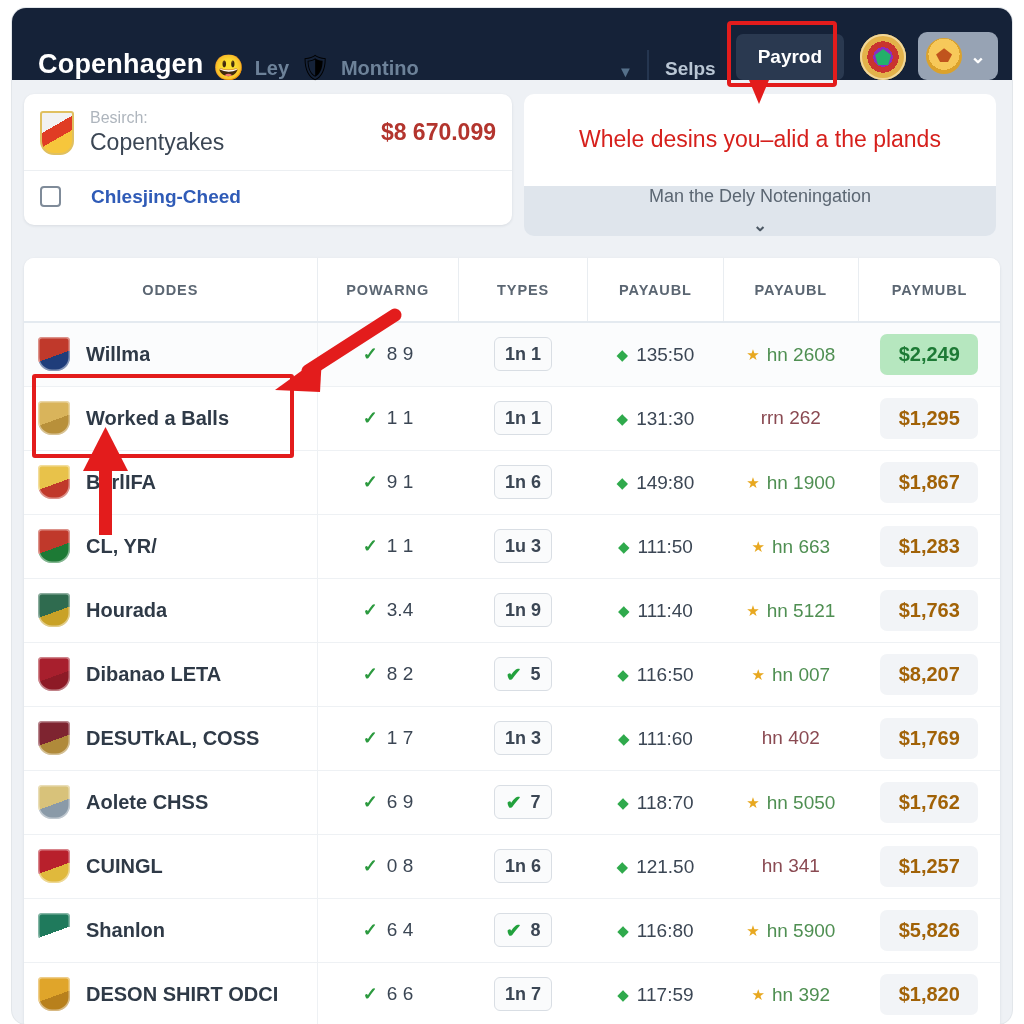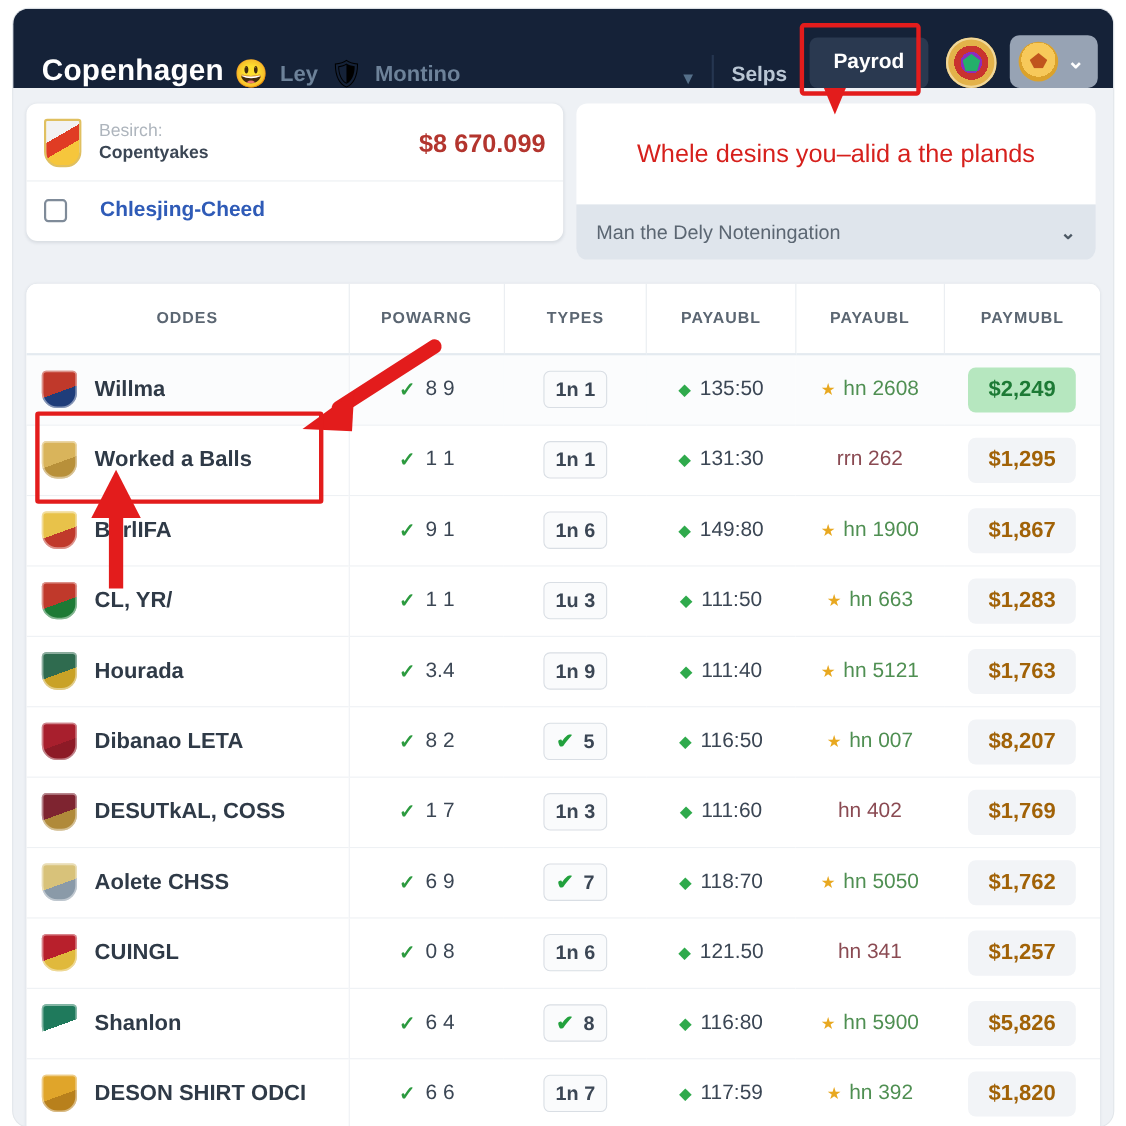--- a/index.html
+++ b/index.html
@@ -124,21 +124,21 @@
   }
   .cl-top { display: flex; align-items: center; padding: 14px 16px 12px 16px; }
   .cl-crest {
     width: 34px; height: 44px; flex: 0 0 auto; margin-right: 16px;
     background: linear-gradient(150deg, #f2f2f2 0 35%, #e03c24 35% 60%, #f6c63c 60% 100%);
     border: 2px solid #e0c060;
     border-radius: 3px 3px 14px 14px;
   }
   .cl-txt { flex: 1 1 auto; }
   .cl-label { color: #aeb5bd; font-size: 16px; line-height: 1.25; }
-  .cl-name { color: #3b4654; font-size: 16px; font-weight: 700; line-height: 1.3; }
+  .cl-name { color: #3b4654; font-size: 23px; font-weight: 400; line-height: 1.3; }
   .cl-amount { color: #b3352e; font-size: 23px; font-weight: 700; white-space: nowrap; }
   .cl-bottom {
     border-top: 1px solid #eceff2;
     display: flex; align-items: center; gap: 14px;
     padding: 15px 16px 17px 16px;
   }
   .cbox {
     width: 21px; height: 21px; border: 2px solid #7f8b99; border-radius: 4px;
     background: #fff; flex: 0 0 auto;
   }
@@ -160,20 +160,21 @@
     font-size: 23px;
     line-height: 1.2;
     text-align: center;
   }
   .cr-select {
     background: #dfe5ec;
     border-radius: 0 0 10px 10px;
     height: 50px;
     display: flex; align-items: center; justify-content: space-between;
     padding: 0 18px;
+    flex-direction: column;
   }
   .cr-select-label { color: #5b6672; font-size: 18px; }
   .cr-chev { color: #4c5864; font-size: 17px; font-weight: 700; }
 
   
   .table-wrap {
     margin-top: 22px;
     background: #ffffff;
     border-radius: 10px 10px 0 0;
     box-shadow: 0 1px 3px rgba(20,35,60,.10);

